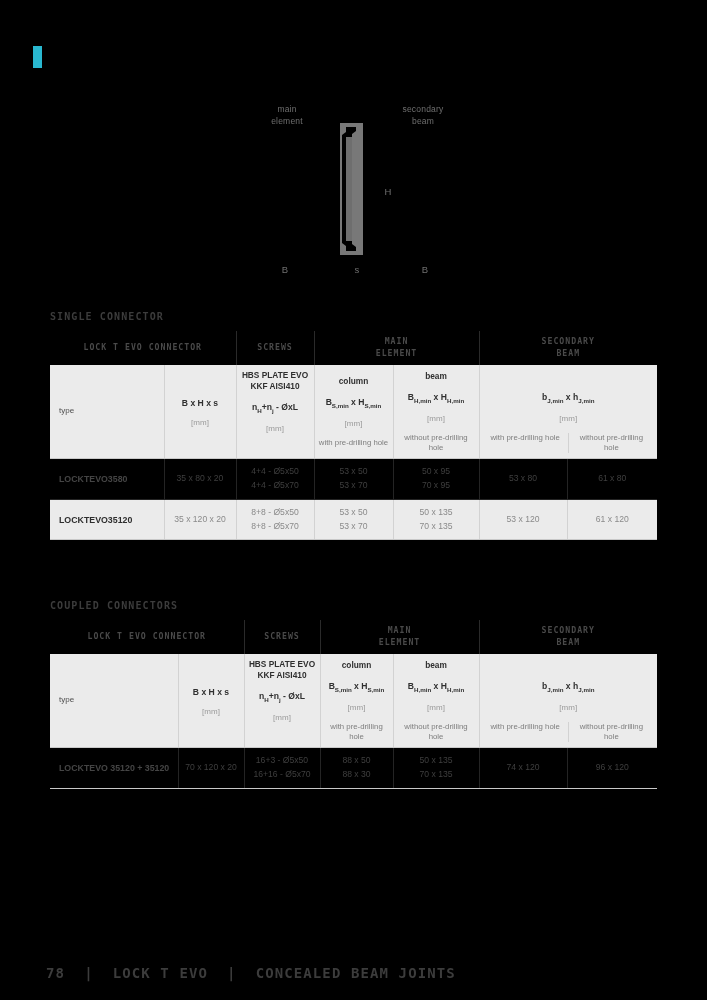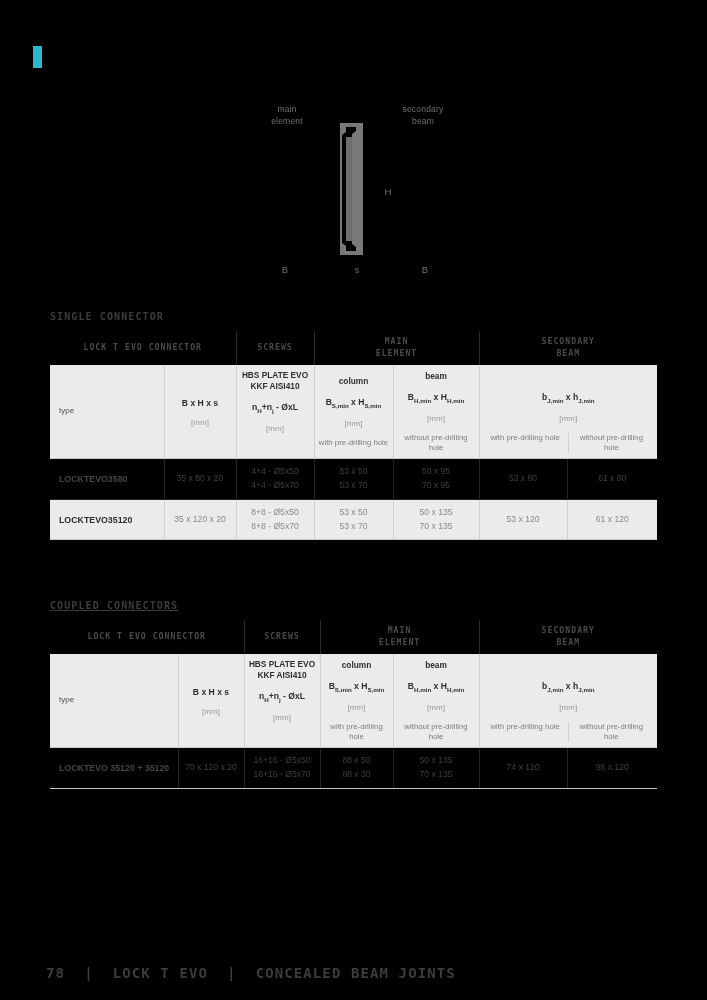--- a/index.html
+++ b/index.html
@@ -39,21 +39,21 @@
   .diag-svg    { position: absolute; left: 330px; top: 28px; }
 
   
   .section-caption {
     position: absolute; left: 50px;
     font-size: 10px; font-weight: bold; letter-spacing: 1.1px;
     color: #3c3c3c; text-transform: uppercase;
     font-family: "DejaVu Sans Mono", monospace;
   }
   .cap-single  { top: 311px; }
-  .cap-coupled { top: 600px; text-decoration: underline; }
+  .cap-coupled { top: 600px; }
 
   
   .tbl { position: absolute; left: 50px; width: 607px; border-collapse: collapse; }
   .tbl-single  { top: 331px; }
   .tbl-coupled { top: 620px; }
 
   .tbl td, .tbl th { padding: 0; vertical-align: middle; }
 
   
   .hdr-cell {
@@ -327,21 +327,21 @@
             <div>with pre-drilling hole</div>
             <div>without pre-drilling hole</div>
           </div>
         </td>
       </tr>
 
       <tr class="data-row row-dark">
         <td class="cell-type">LOCKTEVO 35120 + 35120</td>
         <td>70 x 120 x 20</td>
         <td class="two-line">
-          <span>16+16 - Ø5x50</span>
+          <span>16+3 - Ø5x50</span>
           <span>16+16 - Ø5x70</span>
         </td>
         <td class="two-line">
           <span>88 x 50</span>
           <span>88 x 30</span>
         </td>
         <td class="two-line">
           <span>50 x 135</span>
           <span>70 x 135</span>
         </td>

